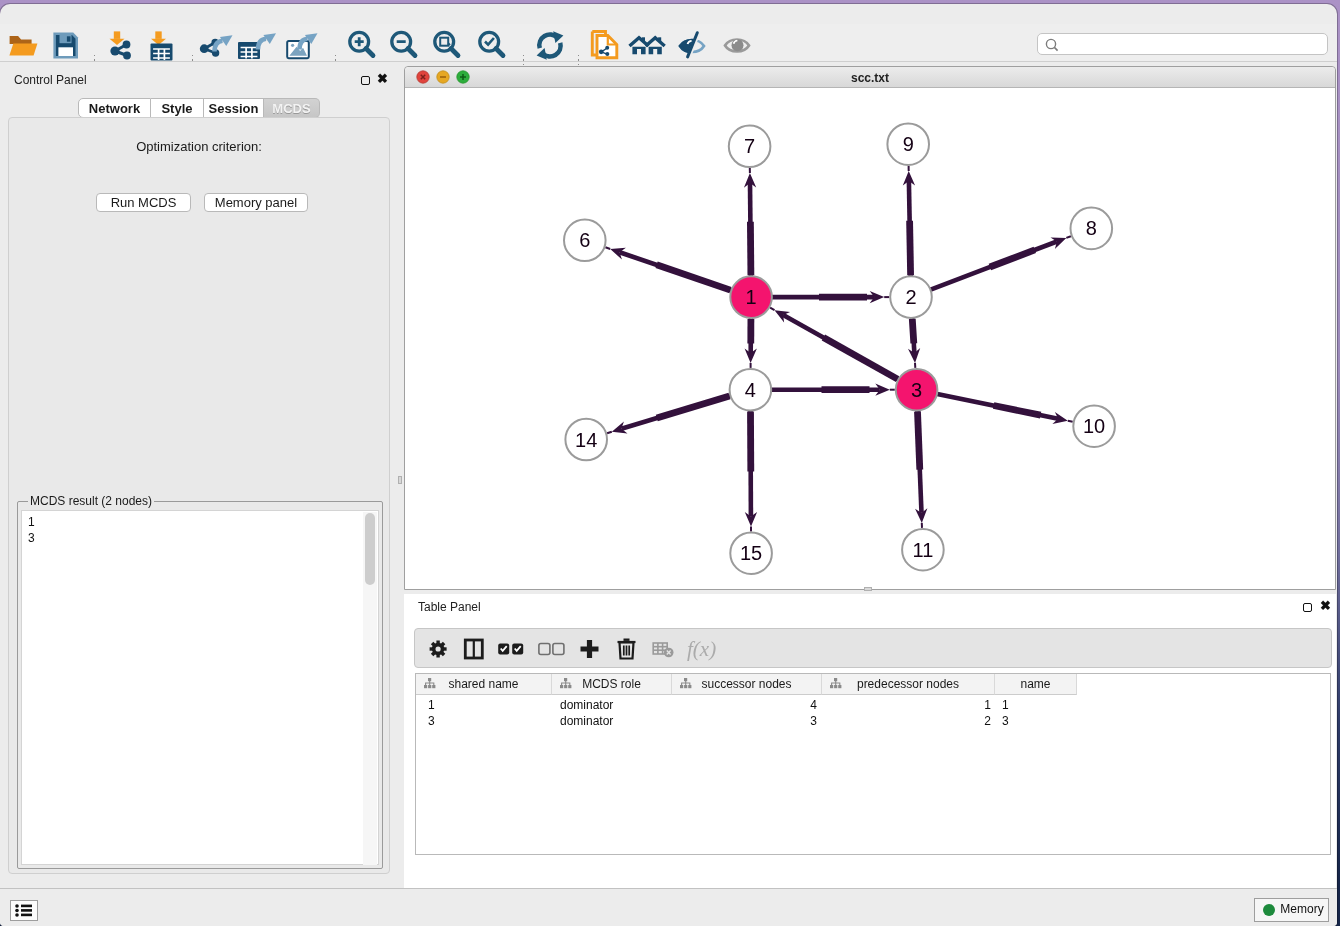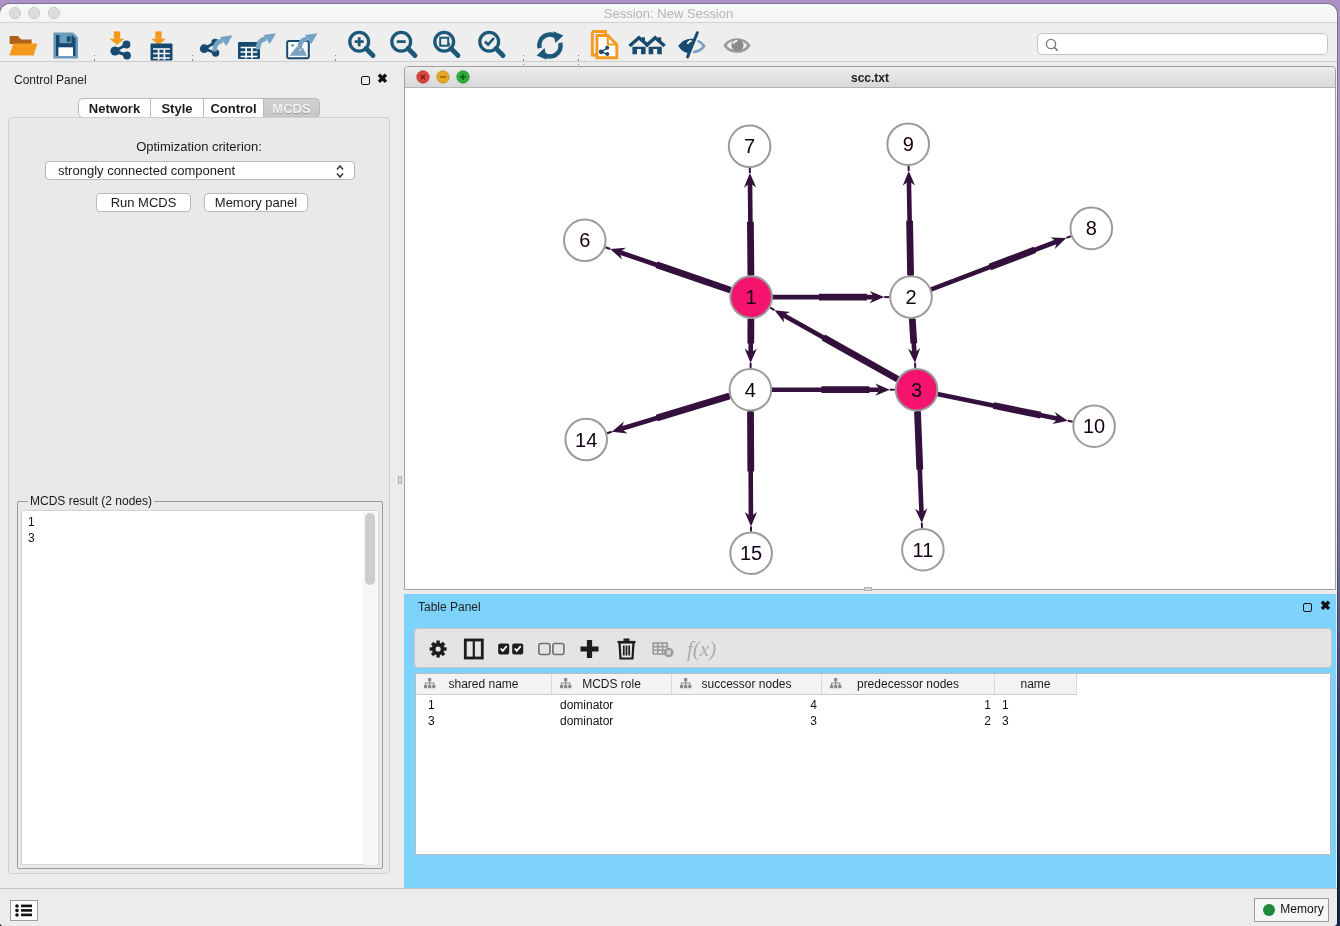--- a/index.html
+++ b/index.html
@@ -51,45 +51,39 @@
   border:1px solid #d4d4d4; font-size:12px; color:#111; padding:3px 0 0 6px; line-height:16px; }
 .vscroll { position:absolute; right:1px; top:1px; width:14px; height:353px; background:#f6f6f6; }
 .vthumb { position:absolute; right:2px; top:1px; width:10px; height:72px; background:#cdcdcd; border-radius:5px; }
 
 .netwin { position:absolute; left:404px; top:62px; width:932px; height:524px;
   background:#fff; border:1px solid #9f9f9f; border-radius:4px 4px 0 0; }
 .netbar { position:absolute; left:0; top:0; width:100%; height:21px;
   background:linear-gradient(#ececec,#d8d8d8); border-bottom:1px solid #b5b5b5; border-radius:4px 4px 0 0; }
 .net-title { position:absolute; top:4px; width:100%; text-align:center; font-size:12px; font-weight:bold; color:#222; }
 
-.tablepanel { position:absolute; left:404px; top:590px; width:932px; height:294px; background:#7dd3fc; }
+.tablepanel { position:absolute; left:404px; top:590px; width:932px; height:294px; background:#ffffff; }
 .tp-toolbar { position:absolute; left:10px; top:34px; width:918px; height:40px;
   background:#e4e4e4; border:1px solid #c6c6c6; border-radius:4px; }
 .tblarea { position:absolute; left:11px; top:79px; width:916px; height:182px; background:#fff; border:1px solid #b9b9b9; }
 .thead { position:absolute; left:0; top:0; height:21px; background:#f3f3f3;
   border-right:1px solid #d9d9d9; border-bottom:1px solid #cccccc;
   font-size:12px; color:#1a1a1a; text-align:center; line-height:20px; }
 .trow { position:absolute; font-size:12px; color:#111; }
 .bottabs { position:absolute; display:flex; left:289px; top:271px; }
 
 .statusbar { position:absolute; left:0; top:884px; width:100%; height:38px;
   background:#ececec; border-top:1px solid #c2c2c2; }
 .memlight { position:absolute; right:8px; top:9px; width:75px; height:24px; background:#f6f6f6;
   border:1px solid #9e9e9e; font-size:12px; color:#111; text-align:center; line-height:21px; }
 .listbtn { position:absolute; left:10px; top:11px; width:28px; height:21px; background:#fcfcfc; border:1px solid #9e9e9e; }
 </style>
 </head>
 <body>
 <div class="window">
-  <div class="titlebar">
-    <div class="tl" style="left:9px;"></div>
-    <div class="tl" style="left:28px;"></div>
-    <div class="tl" style="left:48px;"></div>
-    <div class="title-text">Session: New Session</div>
-  </div>
   <div class="toolbar" id="toolbar">
       <svg width="780" height="42" style="position:absolute;left:0;top:0;">
         <g transform="translate(23.6,21.5)">
 <path d="M-14,-9.5 L-5.5,-9.5 L-2.5,-6 L8,-6 L8,-1.5 L-14,-1.5 Z" fill="#ad6418"></path>
 <path d="M-14.2,10 L-10.3,-2 L13.8,-2 L10,10 Z" fill="#f49b1f"></path>
 </g>
         <g transform="translate(65.7,21.5)">
 <path d="M-12.3,-13 L7.5,-13 L12.3,-8 L12.3,13 L-12.3,13 Z" fill="#6e9bbb"></path>
 <path d="M-9.8,-10.5 L6.3,-10.5 L9.8,-6.8 L9.8,10.5 L-9.8,10.5 Z" fill="#174a6e"></path>
 <rect x="-6.2" y="-10.5" width="12" height="8.2" fill="#6e9bbb"></rect>
@@ -241,30 +235,25 @@
         </svg>
       </div>
     </div>
   <div class="ctrlpanel">
     <div class="panel-title cp-title">Control Panel</div>
     <div class="float-ic" style="left:361px;top:13px;"></div>
     <div class="close-ic" style="left:377px;top:8px;">✖</div>
     <div class="tabs" style="left:78px;top:35px;">
       <div class="tab first" style="width:73px;">Network</div>
       <div class="tab" style="width:53px;">Style</div>
-      <div class="tab" style="width:60px;">Control</div>
+      <div class="tab" style="width:60px;">Session</div>
       <div class="tab last sel" style="width:56px;">MCDS</div>
     </div>
     <div class="cp-box">
       <div class="opt-label">Optimization criterion:</div>
-      <div class="dropdown">strongly connected component
-        <svg style="position:absolute;right:9px;top:2px;" width="10" height="15" viewBox="0 0 10 15">
-          <path d="M2 5.5 L5 2 L8 5.5 M2 9.5 L5 13 L8 9.5" fill="none" stroke="#3c3c3c" stroke-width="1.6"></path>
-        </svg>
-      </div>
       <div class="btn" style="left:87px;top:75px;width:95px;">Run MCDS</div>
       <div class="btn" style="left:195px;top:75px;width:104px;">Memory panel</div>
       <div class="fieldset">
         <div class="fieldset-label">MCDS result (2 nodes)</div>
         <div class="resultarea">1<br>3
           <div class="vscroll">
               <div class="vthumb"></div>
             </div>
         </div>
       </div>

